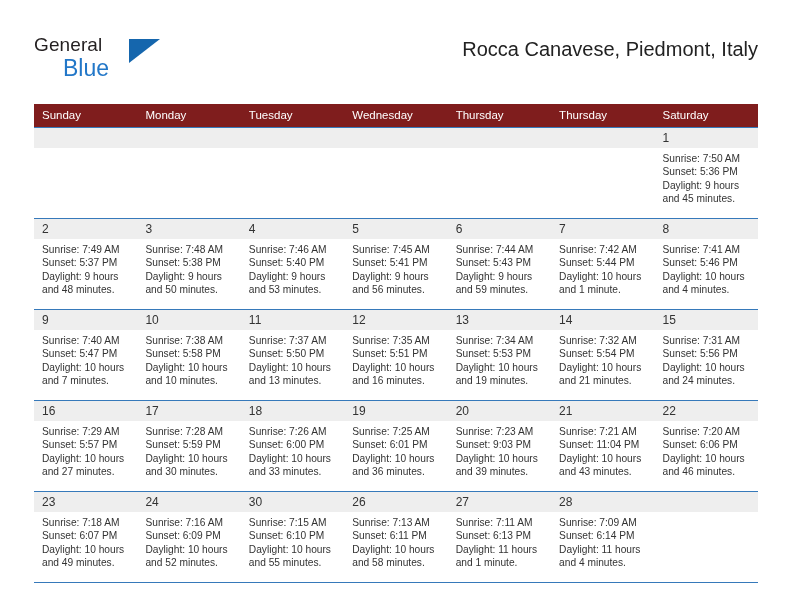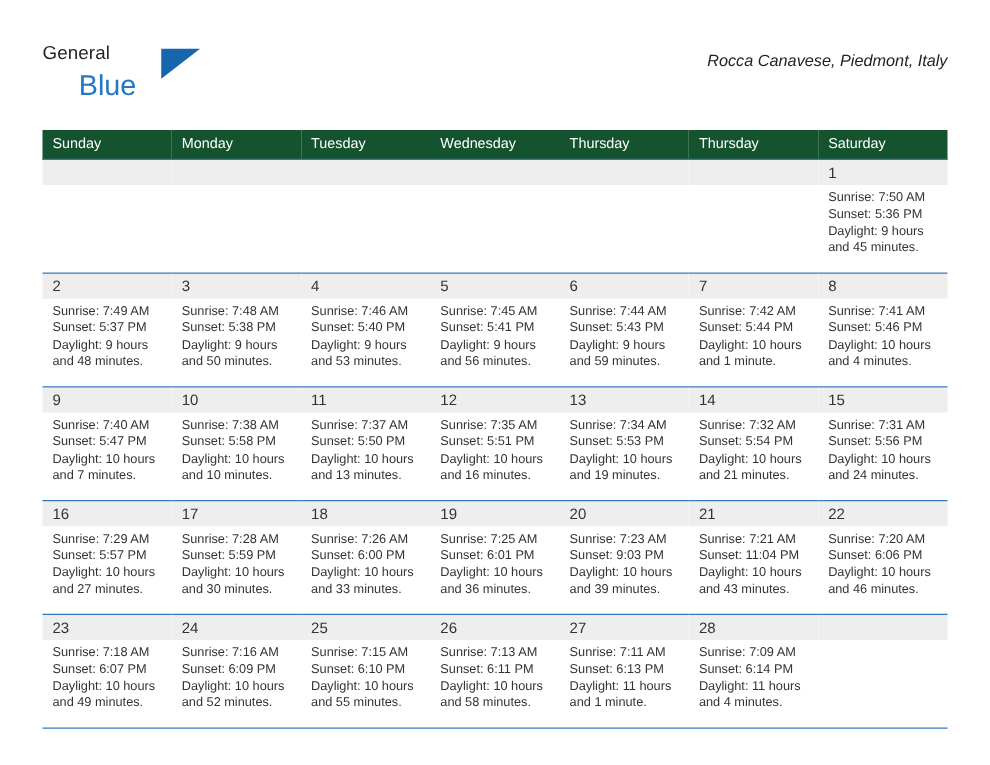--- a/index.html
+++ b/index.html
@@ -33,21 +33,21 @@
     position: absolute;
     left: 34px;
     top: 34px;
     width: 200px;
     height: 56px;
   }
   .brand-general {
     position: absolute;
     left: 0;
     top: 0;
-    font-size: 15px;
+    font-size: 19px;
     letter-spacing: 0.1px;
     color: #231f20;
     font-family: "Liberation Sans", sans-serif;
   }
   .brand-blue {
     position: absolute;
     left: 29px;
     top: 21px;
     font-size: 23px;
     color: #2277c8;
@@ -70,42 +70,41 @@
     text-align: right;
   }
   .cal-title {
     font-size: 25px;
     color: #222222;
     line-height: 30px;
     font-weight: normal;
     margin: 0;
   }
   .cal-subtitle {
-    font-size: 13px;
+    font-size: 20px;
     color: #222222;
     line-height: 20px;
     margin: 9px 0 0 0;
     font-weight: normal;
-    font-style: italic;
   }
 
   
   .calendar {
     position: absolute;
     left: 34px;
     top: 104px;
     width: 724px;
   }
   table.grid {
     width: 724px;
     border-collapse: collapse;
     table-layout: fixed;
   }
   table.grid th {
-    background: #14532d;
+    background: #7f1d1d;
     color: #ffffff;
     font-size: 11.5px;
     font-weight: normal;
     text-align: left;
     padding: 5px 0 5px 8px;
     height: 12px;
     line-height: 13px;
   }
   td.daycell {
     vertical-align: top;
@@ -394,21 +393,21 @@
             </td>
             <td class="daycell">
               <div class="daynum">24</div>
               <div class="dayinfo">
                 <div>Sunrise: 7:16 AM</div>
                 <div>Sunset: 6:09 PM</div>
                 <div class="wrap">Daylight: 10 hours and 52 minutes.</div>
               </div>
             </td>
             <td class="daycell">
-              <div class="daynum">25</div>
+              <div class="daynum">30</div>
               <div class="dayinfo">
                 <div>Sunrise: 7:15 AM</div>
                 <div>Sunset: 6:10 PM</div>
                 <div class="wrap">Daylight: 10 hours and 55 minutes.</div>
               </div>
             </td>
             <td class="daycell">
               <div class="daynum">26</div>
               <div class="dayinfo">
                 <div>Sunrise: 7:13 AM</div>

